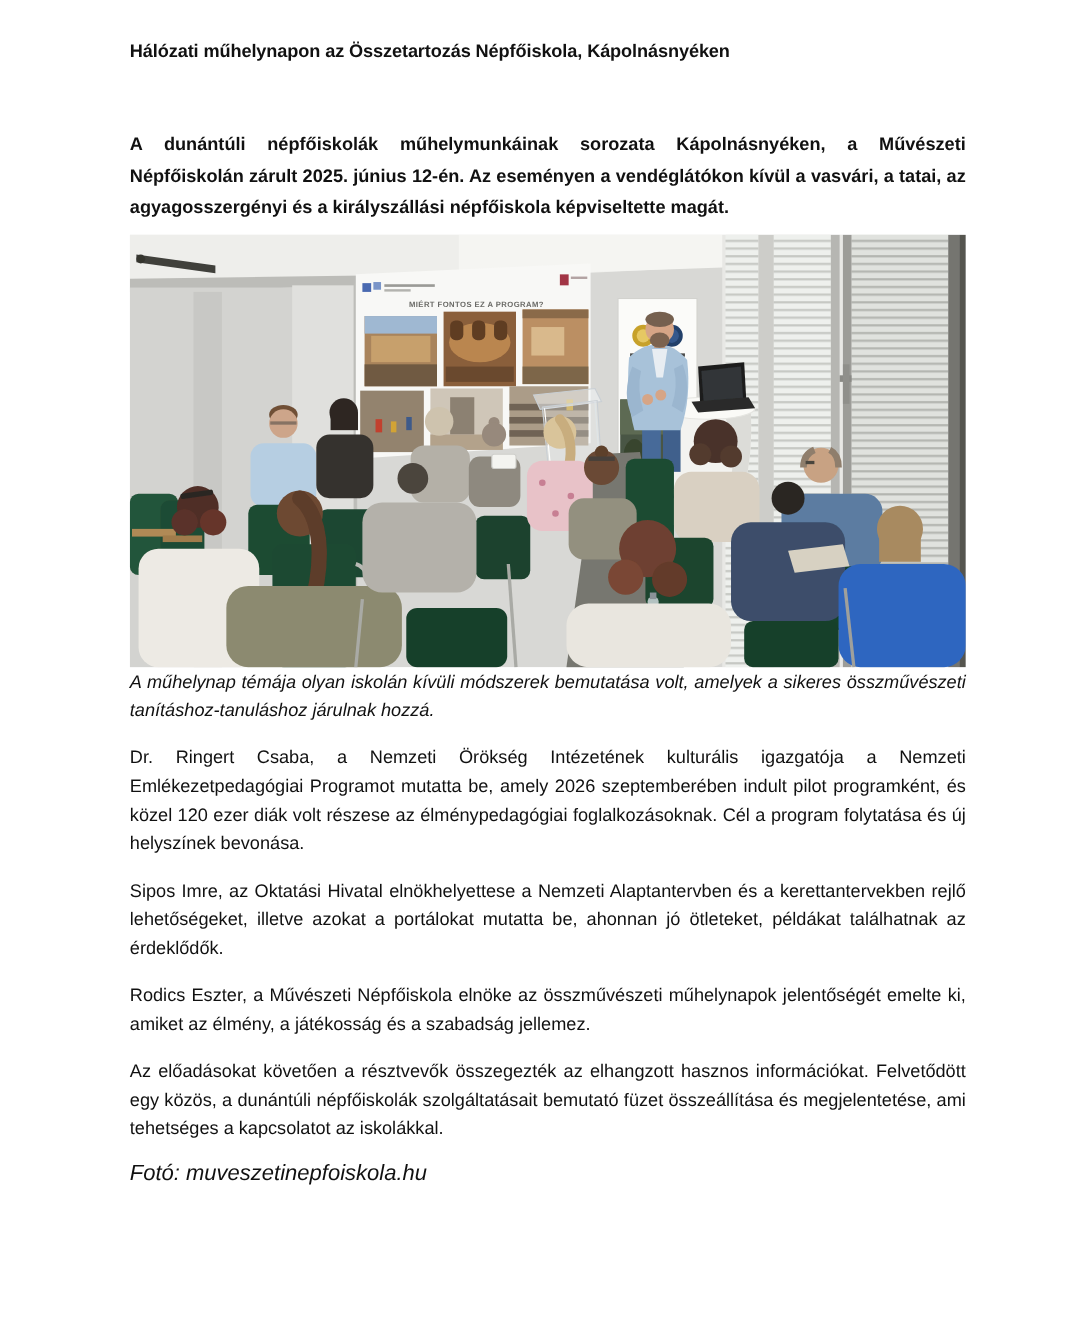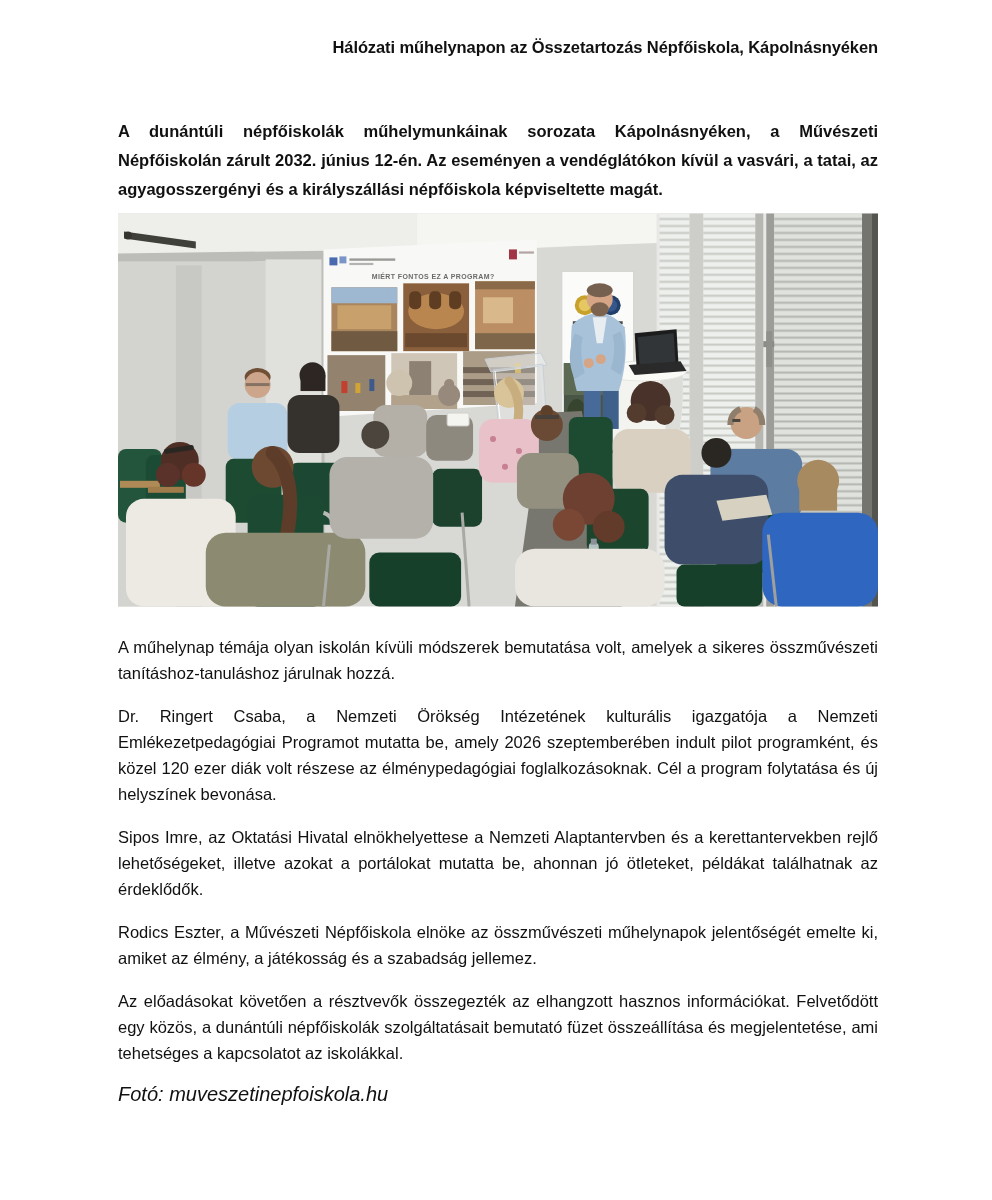--- a/index.html
+++ b/index.html
@@ -16,21 +16,21 @@
   }
   .page {
     box-sizing: border-box;
     width: 992px;
     height: 1200px;
     padding: 38px 114px 0 118px;
   }
   .doc-title {
     font-size: 16.5px;
     font-weight: 700;
-    text-align: right;
+    text-align: left;
     margin: 0;
     letter-spacing: -0.1px;
   }
   .lead {
     font-size: 16.5px;
     font-weight: 700;
     text-align: justify;
     line-height: 29px;
     margin: 60px 0 0 0;
   }
@@ -41,21 +41,22 @@
     height: 394px;
     line-height: 0;
   }
   p.body-par {
     font-size: 16.5px;
     line-height: 26px;
     text-align: justify;
     margin: 17px 0 0 0;
   }
   p.body-par.first {
-    margin-top: 27px;
+    margin-top: 0;
+    font-style: italic;
   }
   .credit {
     font-size: 20px;
     font-style: italic;
     margin: 17px 0 0 0;
   }
   .slide-title-text {
     font-family: "Liberation Sans", sans-serif;
     font-size: 7px;
     letter-spacing: 0.4px;
@@ -63,21 +64,21 @@
     font-weight: 700;
   }
 </style>
 </head>
 <body>
 
 <div class="page">
 
   <h1 class="doc-title">Hálózati műhelynapon az Összetartozás Népfőiskola, Kápolnásnyéken</h1>
 
-  <p class="lead">A dunántúli népfőiskolák műhelymunkáinak sorozata Kápolnásnyéken, a Művészeti Népfőiskolán zárult 2032. június 12-én. Az eseményen a vendéglátókon kívül a vasvári, a tatai, az agyagosszergényi és a királyszállási népfőiskola képviseltette magát.</p>
+  <p class="lead">A dunántúli népfőiskolák műhelymunkáinak sorozata Kápolnásnyéken, a Művészeti Népfőiskolán zárult 2025. június 12-én. Az eseményen a vendéglátókon kívül a vasvári, a tatai, az agyagosszergényi és a királyszállási népfőiskola képviseltette magát.</p>
 
   <figure class="photo-figure">
     <svg viewBox="0 0 762 394" width="760" height="394">
       <defs>
         <pattern id="blinds" width="10" height="7" patternUnits="userSpaceOnUse">
           <rect width="10" height="7" fill="#eef0ed"></rect>
           <rect y="4.5" width="10" height="2" fill="#c6c8c3"></rect>
         </pattern>
         <pattern id="blindsDim" width="10" height="7" patternUnits="userSpaceOnUse">
           <rect width="10" height="7" fill="#e0e2de"></rect>

